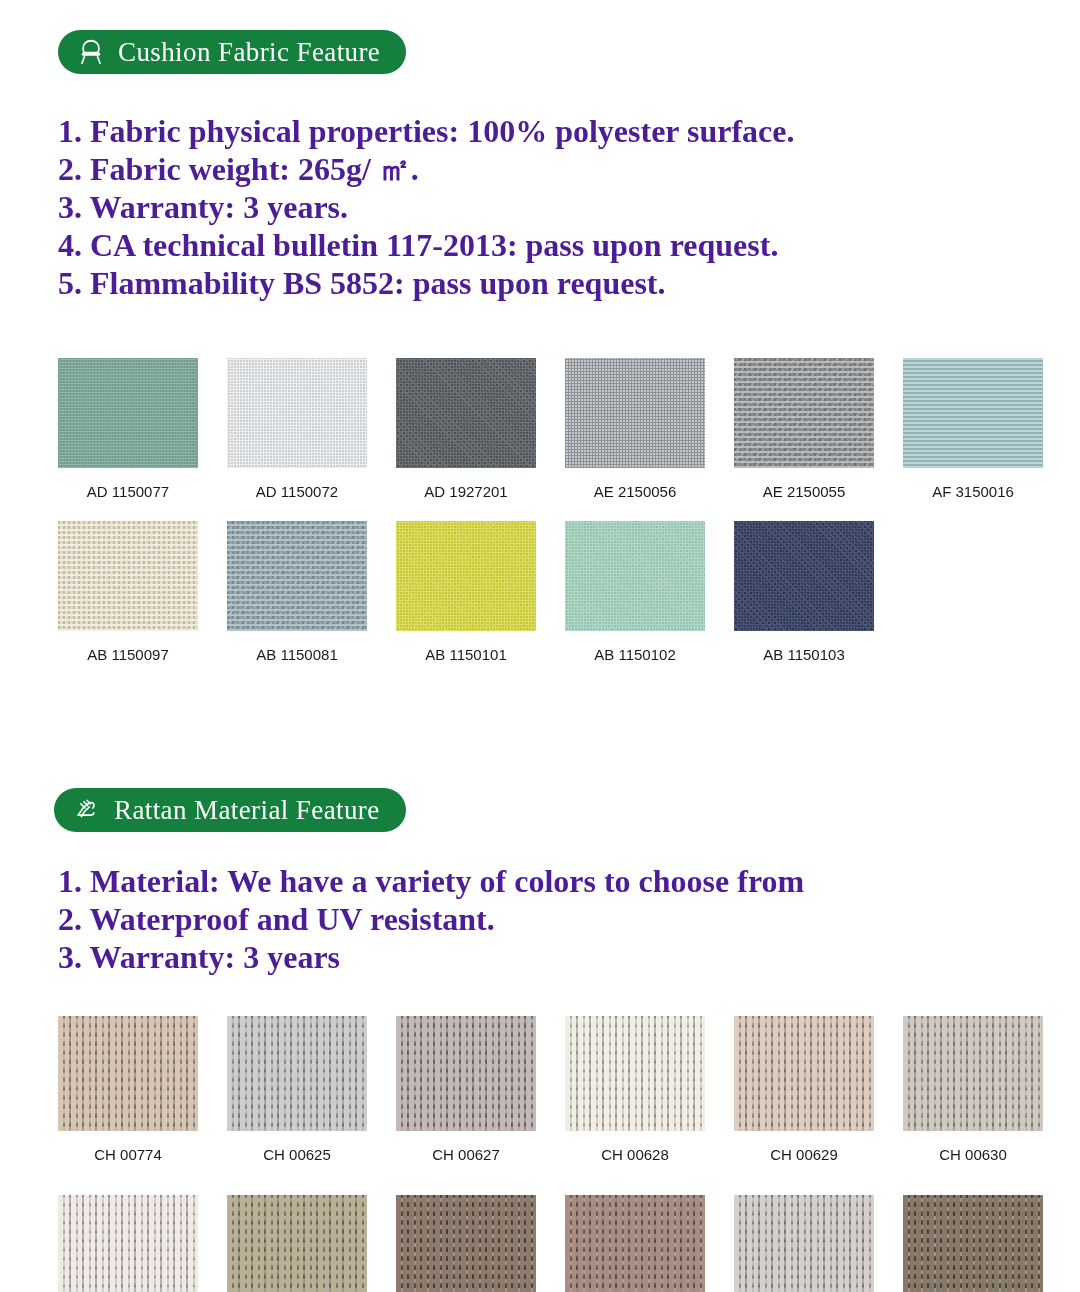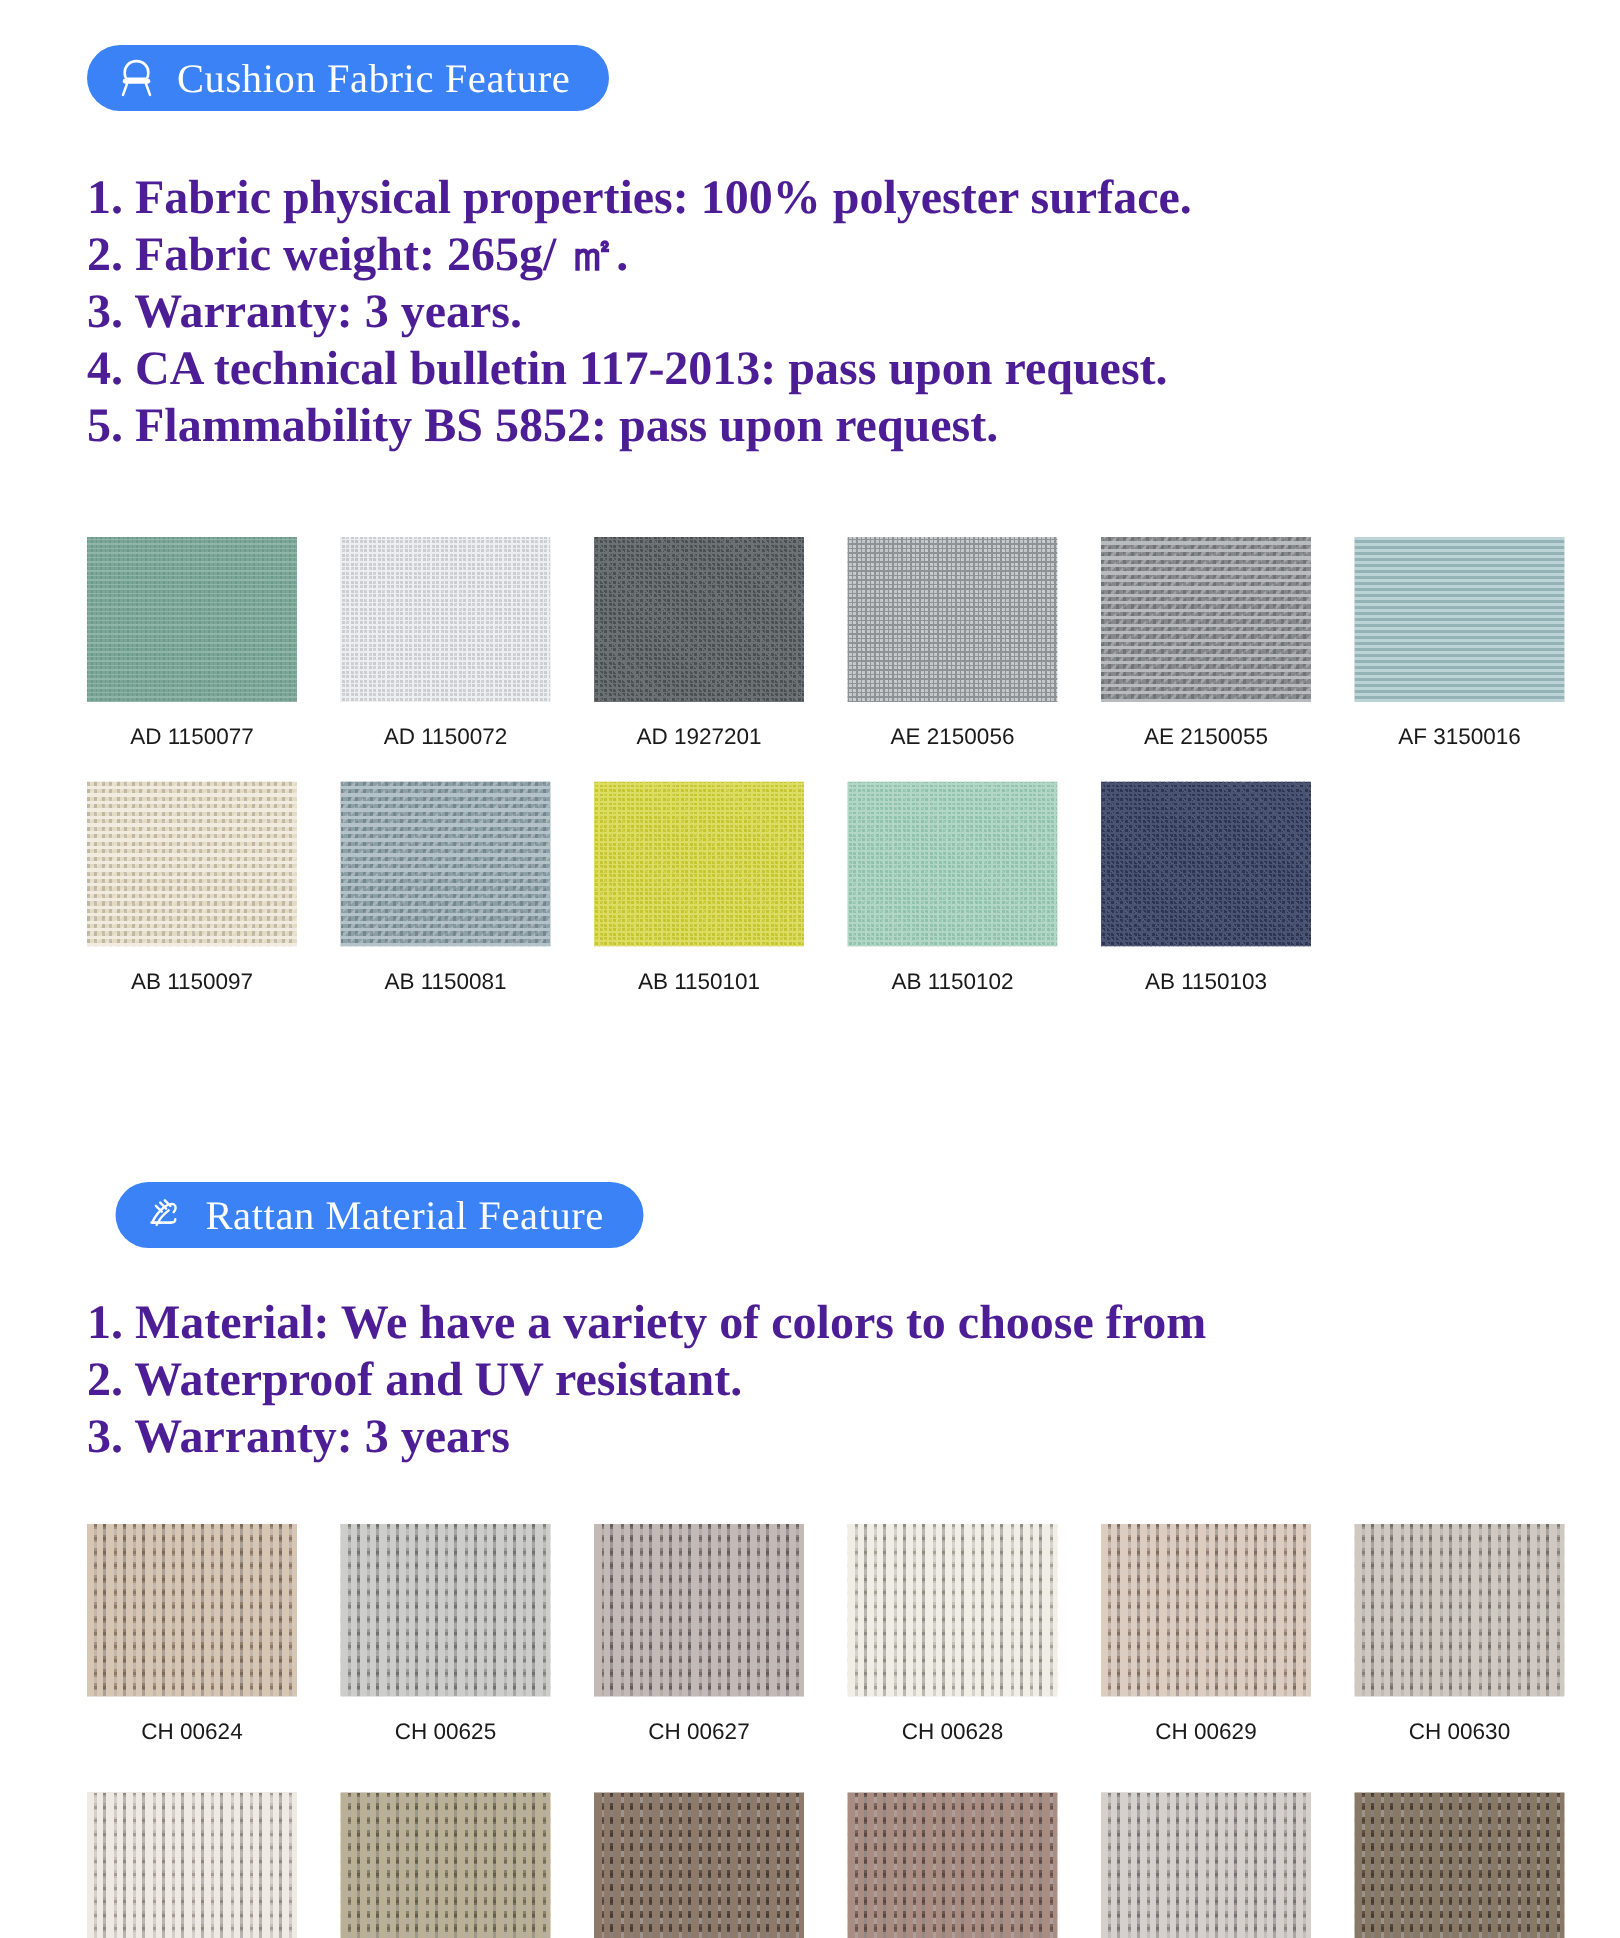--- a/index.html
+++ b/index.html
@@ -8,21 +8,21 @@
     background:#ffffff;
     font-family:"Liberation Serif", serif;
     overflow:hidden;
     position:relative;
   }
   .page{position:relative;width:1080px;height:1292px;}
 
   
   .pill{
     display:inline-flex;align-items:center;
-    background:#3b82f6;
+    background:#15803d;
     border-radius:40px;
     height:44px;
     padding:0 26px 0 18px;
     box-sizing:border-box;
   }
   .pill .ico{
     width:30px;height:30px;
     flex:0 0 30px;
     margin-right:12px;
     display:block;
@@ -69,21 +69,21 @@
     white-space:nowrap;
   }
   .rt .sw{height:115px;}
   .rtcut .sw{height:97px;}
 
   
   .b1{position:absolute;left:58px;top:30px;}
   .b2{position:absolute;left:58px;top:112px;}
   .b3{position:absolute;left:58px;top:358px;}
   .b4{position:absolute;left:58px;top:521px;}
-  .b5{position:absolute;left:77px;top:788px;}
+  .b5{position:absolute;left:54px;top:788px;}
   .b6{position:absolute;left:58px;top:862px;}
   .b7{position:absolute;left:58px;top:1016px;}
   .b8{position:absolute;left:58px;top:1195px;}
 </style>
 </head>
 <body>
 
 <div class="page">
 
   <div class="b1">
@@ -196,21 +196,21 @@
     <li>1. Material: We have a variety of colors to choose from</li>
     <li>2. Waterproof and UV resistant.</li>
     <li>3. Warranty: 3 years</li>
   </ul>
 
   <div class="grid b7 rt">
       <div class="cell">
         <div class="sw">
           <div class="tex" style="background: repeating-linear-gradient(90deg, rgb(214, 198, 179) 0px, rgb(214, 198, 179) 5px, rgba(0, 0, 0, 0.1) 5px, rgba(0, 0, 0, 0.1) 7px, rgb(214, 198, 179) 7px, rgb(214, 198, 179) 11px, rgba(0, 0, 0, 0.22) 11px, rgba(0, 0, 0, 0.22) 13px), repeating-linear-gradient(0deg, rgba(255, 255, 255, 0.45) 0px, rgba(255, 255, 255, 0.45) 4px, transparent 4px, transparent 5px, rgba(0, 0, 0, 0.18) 5px, rgba(0, 0, 0, 0.18) 7px, transparent 7px, transparent 9px), rgb(185, 163, 142);"></div>
         </div>
-        <div class="cap">CH 00624</div>
+        <div class="cap">CH 00774</div>
       </div>
       <div class="cell">
         <div class="sw">
           <div class="tex" style="background: repeating-linear-gradient(90deg, rgb(205, 205, 203) 0px, rgb(205, 205, 203) 5px, rgba(0, 0, 0, 0.1) 5px, rgba(0, 0, 0, 0.1) 7px, rgb(205, 205, 203) 7px, rgb(205, 205, 203) 11px, rgba(0, 0, 0, 0.22) 11px, rgba(0, 0, 0, 0.22) 13px), repeating-linear-gradient(0deg, rgba(255, 255, 255, 0.45) 0px, rgba(255, 255, 255, 0.45) 4px, transparent 4px, transparent 5px, rgba(0, 0, 0, 0.18) 5px, rgba(0, 0, 0, 0.18) 7px, transparent 7px, transparent 9px), rgb(176, 176, 174);"></div>
         </div>
         <div class="cap">CH 00625</div>
       </div>
       <div class="cell">
         <div class="sw">
           <div class="tex" style="background: repeating-linear-gradient(90deg, rgb(195, 185, 182) 0px, rgb(195, 185, 182) 5px, rgba(0, 0, 0, 0.1) 5px, rgba(0, 0, 0, 0.1) 7px, rgb(195, 185, 182) 7px, rgb(195, 185, 182) 11px, rgba(0, 0, 0, 0.22) 11px, rgba(0, 0, 0, 0.22) 13px), repeating-linear-gradient(0deg, rgba(255, 255, 255, 0.45) 0px, rgba(255, 255, 255, 0.45) 4px, transparent 4px, transparent 5px, rgba(0, 0, 0, 0.18) 5px, rgba(0, 0, 0, 0.18) 7px, transparent 7px, transparent 9px), rgb(155, 143, 140);"></div>

